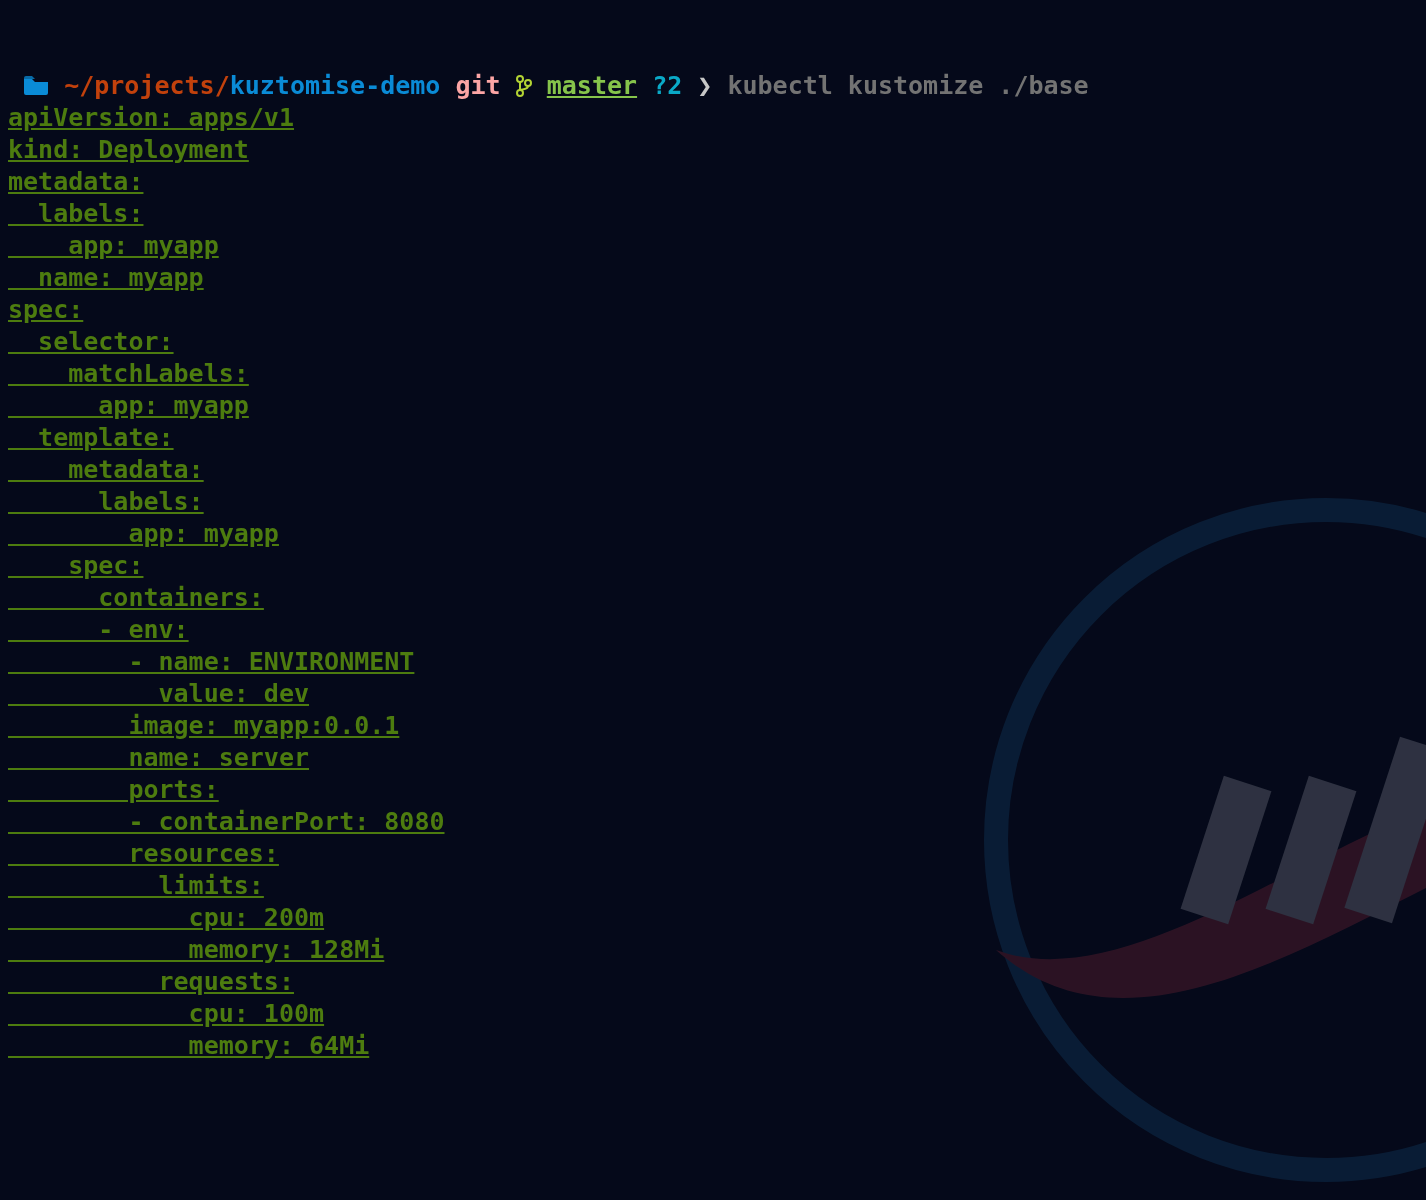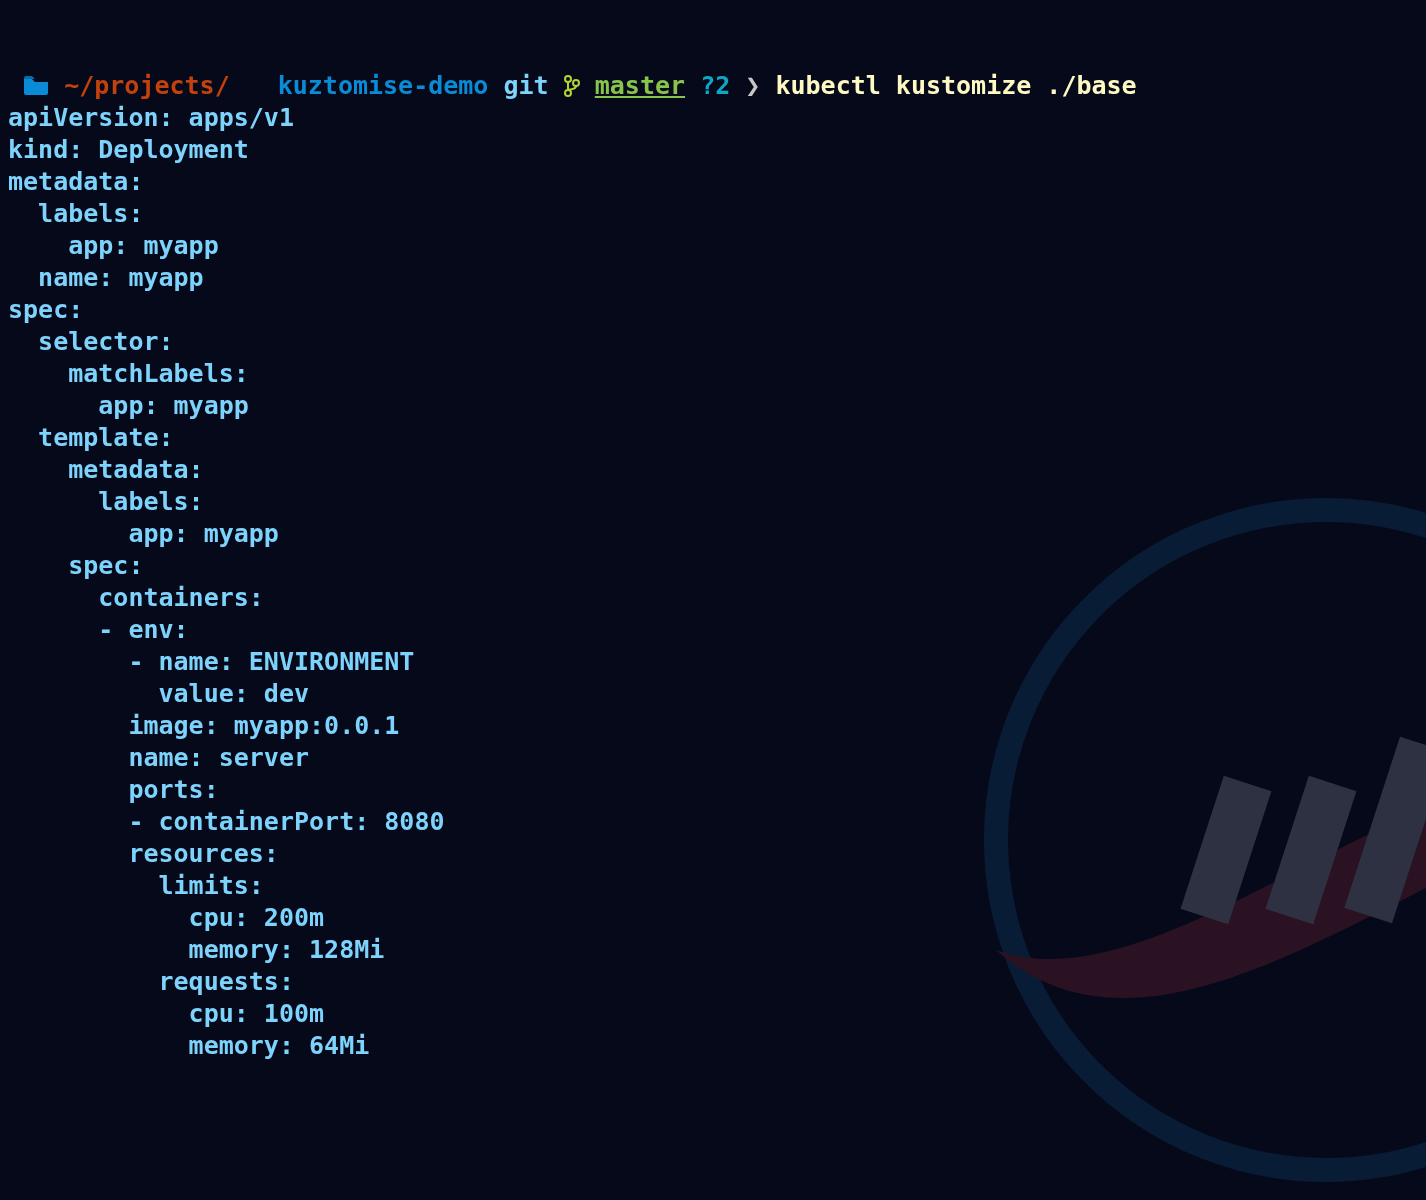--- a/index.html
+++ b/index.html
@@ -22,29 +22,29 @@
       padding: 6px 8px;
       white-space: pre;
     }
 
     .prompt-row {
       display: block;
     }
     .apple  { color: #dcdcdc; }
     .folder { color: #0a8bd6; }
     .path-dim  { color: #c2410c; }
-    .path-bold { color: #0a8bd6; margin-left: 48px; }
-    .git-lbl   { color: #7dd3fc; }
+    .path-bold { color: #0a8bd6; }
+    .git-lbl   { color: #fca5a5; }
     .branch-ic { color: #b3d334; }
     .branch    { color: #86c44b; text-decoration: underline; }
     .dirty     { color: #0aa9c7; }
     .arrow     { color: #c7c7c7; }
-    .cmd       { color: #fef9c3; }
+    .cmd       { color: #737373; }
 
-    .out  { color: #7dd3fc; display: block; }
+    .out  { color: #4d7c0f; display: block; text-decoration: underline; }
 
     
     .watermark {
       position: absolute;
       right: -260px;
       top: 480px;
       width: 720px;
       height: 720px;
       z-index: 1;
       opacity: 0.20;

